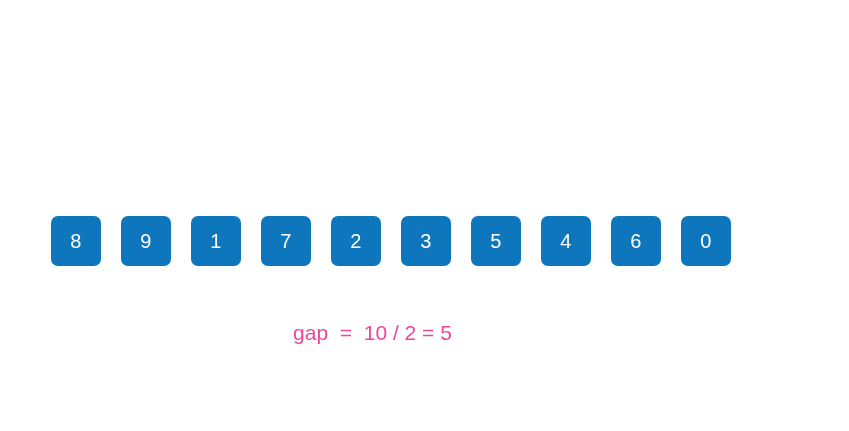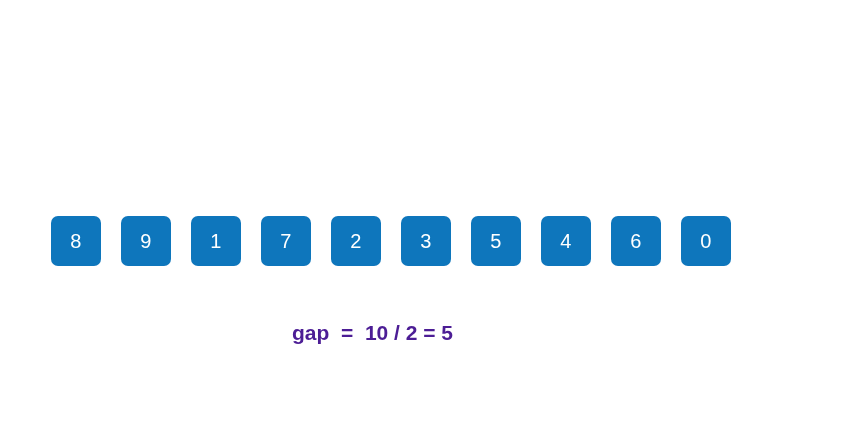--- a/index.html
+++ b/index.html
@@ -60,24 +60,24 @@
     user-select: none;
   }
 
   
   #gap-caption {
     position: absolute;
     left: 0;
     top: 320px;
     width: 745px;
     text-align: center;
-    color: #4c1d95;
+    color: #ec4899;
     font-family: "Liberation Sans", sans-serif;
     font-size: 21px;
-    font-weight: 700;
+    font-weight: 400;
     line-height: 26px;
     white-space: pre;
     user-select: none;
   }
 </style>
 </head>
 <body>
 
 <div id="stage">
 

